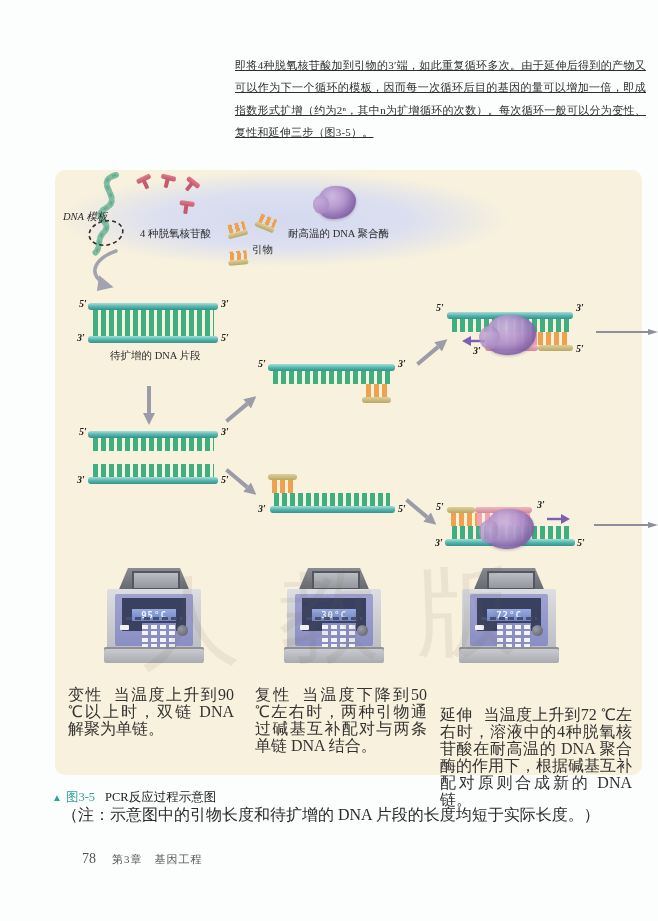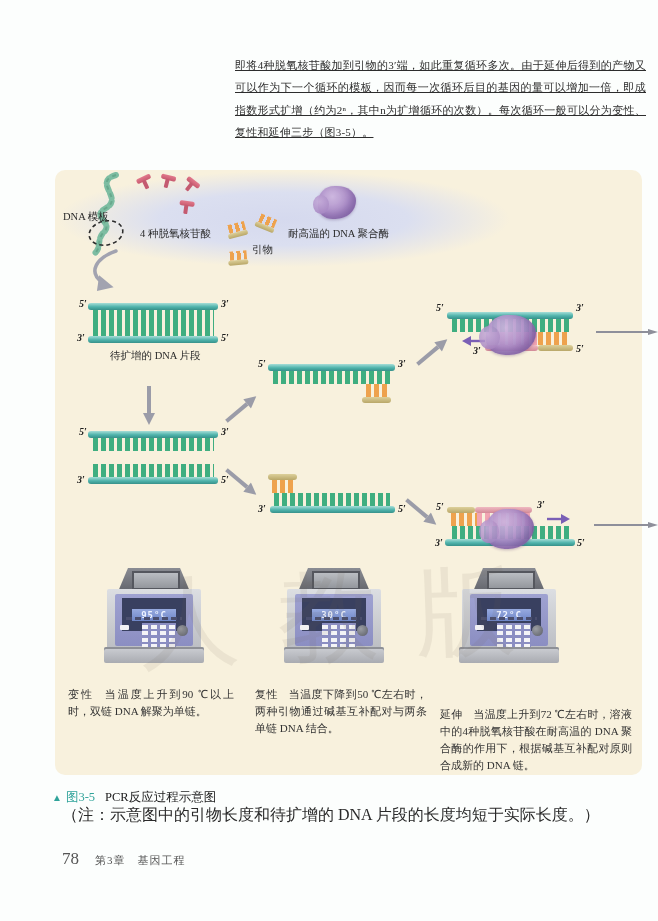--- a/index.html
+++ b/index.html
@@ -69,33 +69,33 @@
   .m-keypad{position:absolute;left:27px;top:29px;width:34px;height:25px;
          background-image:repeating-linear-gradient(90deg,rgba(0,0,0,0) 0 6px,#8b8ec2 6px 9px),
                           repeating-linear-gradient(0deg,#f4f4f7 0 4px,#8b8ec2 4px 6.3px);}
   .m-btn{position:absolute;left:5px;top:31px;width:9px;height:5px;background:#f1f1f4;border-radius:1px;}
   .m-knob{position:absolute;right:5px;top:31px;width:11px;height:11px;border-radius:50%;
          background:radial-gradient(circle at 35% 35%,#9a9da4,#5a5d65);}
   .m-base{position:absolute;left:0;top:79px;width:100px;height:16px;border-radius:2px;
          background:linear-gradient(#cdcfd4,#a9abb1);box-shadow:inset 0 2px 0 #8e9096;}
 
   
-  .step{position:absolute;font-size:11px;line-height:17px;color:#333;text-align:justify;}
+  .step{position:absolute;font-size:16px;line-height:17px;color:#333;text-align:justify;}
   .step-title{margin-right:11px;}
 
   
   .cap{position:absolute;left:52px;top:789px;font-size:12.5px;color:#1c1c1c;white-space:nowrap;}
   .cap .teal{color:#2fa39a;}
   .cap .mk{font-size:10px;margin-right:4px;}
   .cap .fn{margin-right:10px;}
   .capnote{position:absolute;left:62px;top:805px;font-size:16px;color:#2a2a2a;white-space:nowrap;}
 
   
   .footer{position:absolute;left:62px;top:849px;color:#555;}
-  .footer .pn{font-size:17px;margin-right:16px;}
+  .footer .pn{font-size:14px;margin-right:16px;margin-left:20px;}
   .footer .ch{font-size:11px;letter-spacing:1px;}
 
   
   .wm{position:absolute;left:140px;top:548px;width:520px;font-size:100px;letter-spacing:38px;
       color:#6f6454;opacity:.09;font-family:"Liberation Serif",serif;z-index:40;pointer-events:none;
       transform:rotate(-2deg);white-space:nowrap;}
 
   svg{display:block;}
 </style>
 </head>
@@ -108,21 +108,21 @@
   <div class="panel"></div>
   <div class="lav"></div>
 
   <div class="abs" style="left:70px;top:170px;">
     <svg width="62" height="90" viewBox="0 0 62 90">
       <path d="M46,5 C22,12 54,28 36,38 C20,47 44,52 34,62 C26,70 32,78 24,84" fill="none" stroke="#7dbda2" stroke-width="6" stroke-linecap="round" stroke-dasharray="5 3"></path>
       <path d="M46,5 C22,12 54,28 36,38 C20,47 44,52 34,62 C26,70 32,78 24,84" fill="none" stroke="#58997d" stroke-width="2" stroke-dasharray="4 4" opacity=".6"></path>
       <ellipse cx="36" cy="63" rx="17" ry="12" fill="none" stroke="#2c2c2c" stroke-width="1.6" stroke-dasharray="4 3" transform="rotate(-12 36 63)"></ellipse>
     </svg>
   </div>
-  <div class="dlabel" style="left:63px;top:210px;">DNA 模板</div>
+  <div class="dlabel" style="left:63px;top:210px;font-style:italic;">DNA 模板</div>
 
   <div class="abs" style="left:80px;top:248px;">
     <svg width="56" height="46" viewBox="0 0 56 46">
       <path d="M36,3 C16,10 8,24 22,34" fill="none" stroke="#a2a3b0" stroke-width="3.5" stroke-linecap="round"></path>
       <polygon points="18,28 34,38 18,44" fill="#a2a3b0" transform="rotate(8 24 36)"></polygon>
     </svg>
   </div>
 
   <div class="nt" style="left:138px;top:176px;transform:rotate(-25deg);"></div>
   <div class="nt" style="left:160px;top:175px;transform:rotate(14deg);"></div>

